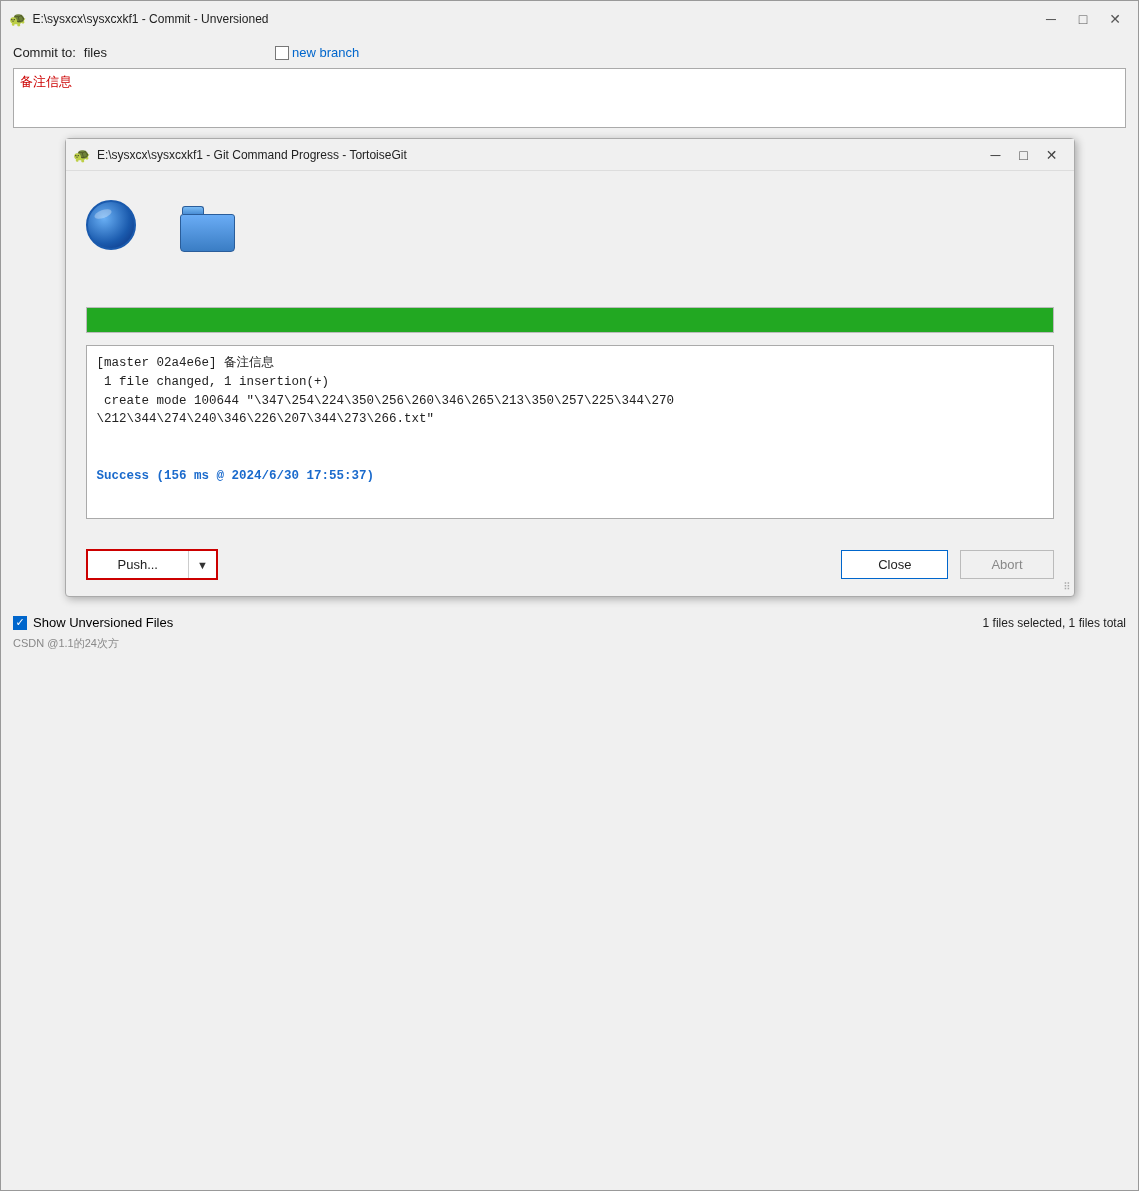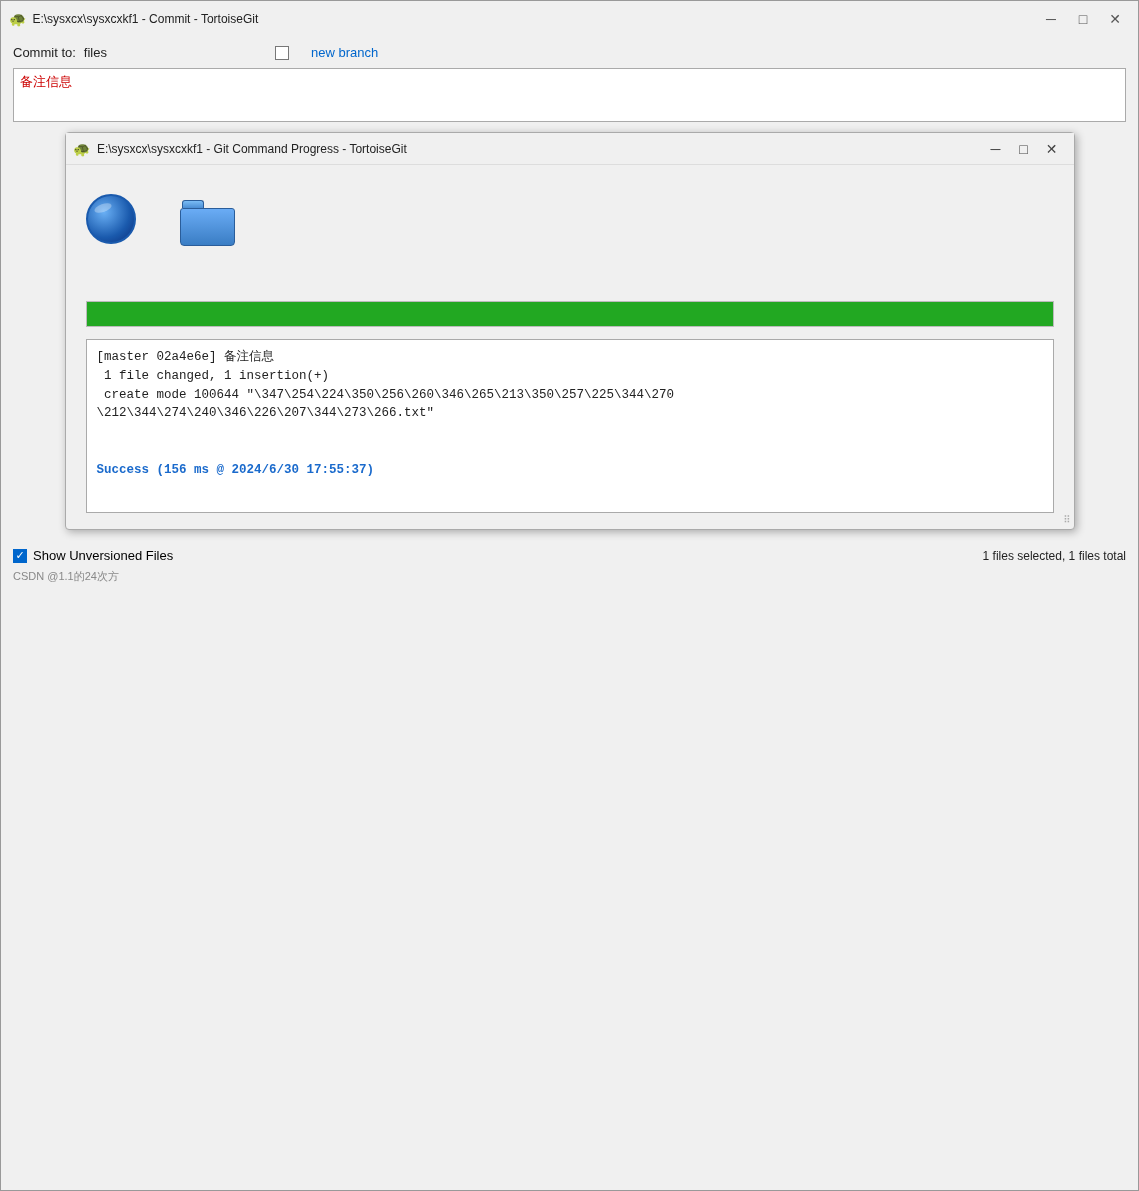--- a/index.html
+++ b/index.html
@@ -70,21 +70,21 @@
       color: #222;
     }
     .commit-to-branch {
       font-size: 13px;
       color: #222;
       font-weight: normal;
     }
     .new-branch-group {
       display: flex;
       align-items: center;
-      gap: 22px;
+      gap: 3px;
       margin-left: 160px;
     }
     .checkbox-input {
       width: 14px;
       height: 14px;
       border: 1px solid #777;
       background: #fff;
       display: inline-block;
     }
     .new-branch-label {
@@ -94,21 +94,21 @@
 
     .message-label {
       font-size: 13px;
       color: #222;
       text-decoration: underline;
       margin-bottom: 4px;
     }
 
     .message-box {
       width: 100%;
-      height: 54px;
+      height: 60px;
       background: #fff;
       border: 1px solid #aaa;
       padding: 4px 6px;
       font-size: 13px;
       color: #cc0000;
       margin-bottom: 10px;
       resize: none;
     }
 
     
@@ -379,21 +379,21 @@
     }
   </style>
 </head>
 <body>
 
 <div class="outer-window">
 
   <div class="outer-titlebar">
     <div class="outer-titlebar-left">
       <span class="tortoise-icon">🐢</span>
-      <span>E:\sysxcx\sysxcxkf1 - Commit - TortoiseGit</span>
+      <span>E:\sysxcx\sysxcxkf1 - Commit - Unversioned</span>
     </div>
     <div class="outer-titlebar-controls">
       <button class="titlebar-btn">─</button>
       <button class="titlebar-btn">□</button>
       <button class="titlebar-btn close-btn">✕</button>
     </div>
   </div>
 
   <div class="outer-content">
 
@@ -445,20 +445,30 @@
 
         <div class="output-area"><span>[master 02a4e6e] 备注信息</span>
 <span> 1 file changed, 1 insertion(+)</span>
 <span> create mode 100644 "\347\254\224\350\256\260\346\265\213\350\257\225\344\270</span>
 <span>\212\344\274\240\346\226\207\344\273\266.txt"</span>
 <span></span>
 
 <span class="output-success">Success (156 ms @ 2024/6/30 17:55:37)</span></div>
       </div>
 
+      <div class="inner-buttons-row">
+        <div class="push-button-group">
+          <button class="push-btn">Push...</button>
+          <button class="push-dropdown-btn">▼</button>
+        </div>
+        <div class="right-buttons">
+          <button class="close-dialog-btn">Close</button>
+          <button class="abort-btn">Abort</button>
+        </div>
+      </div>
 
       <div class="resize-handle">
         <span class="resize-dots">⠿</span>
       </div>
     </div>
   </div>
 
   <div class="outer-bottom">
     <div class="bottom-row">
       <div class="checkbox-row">

